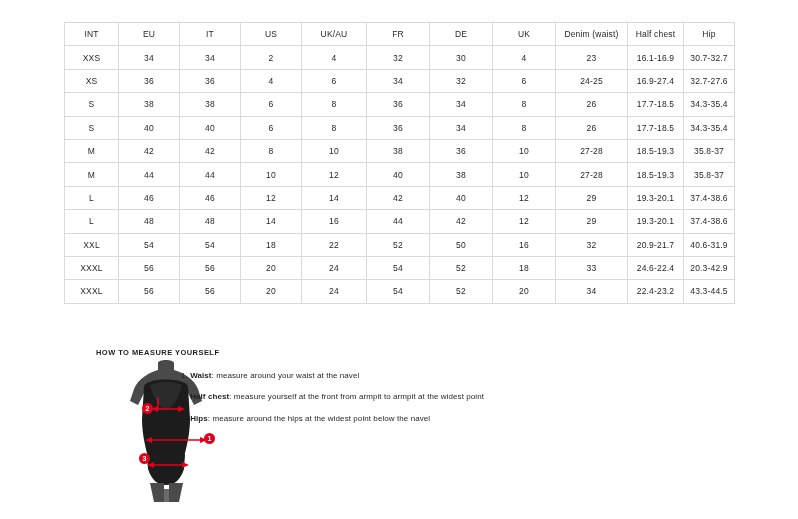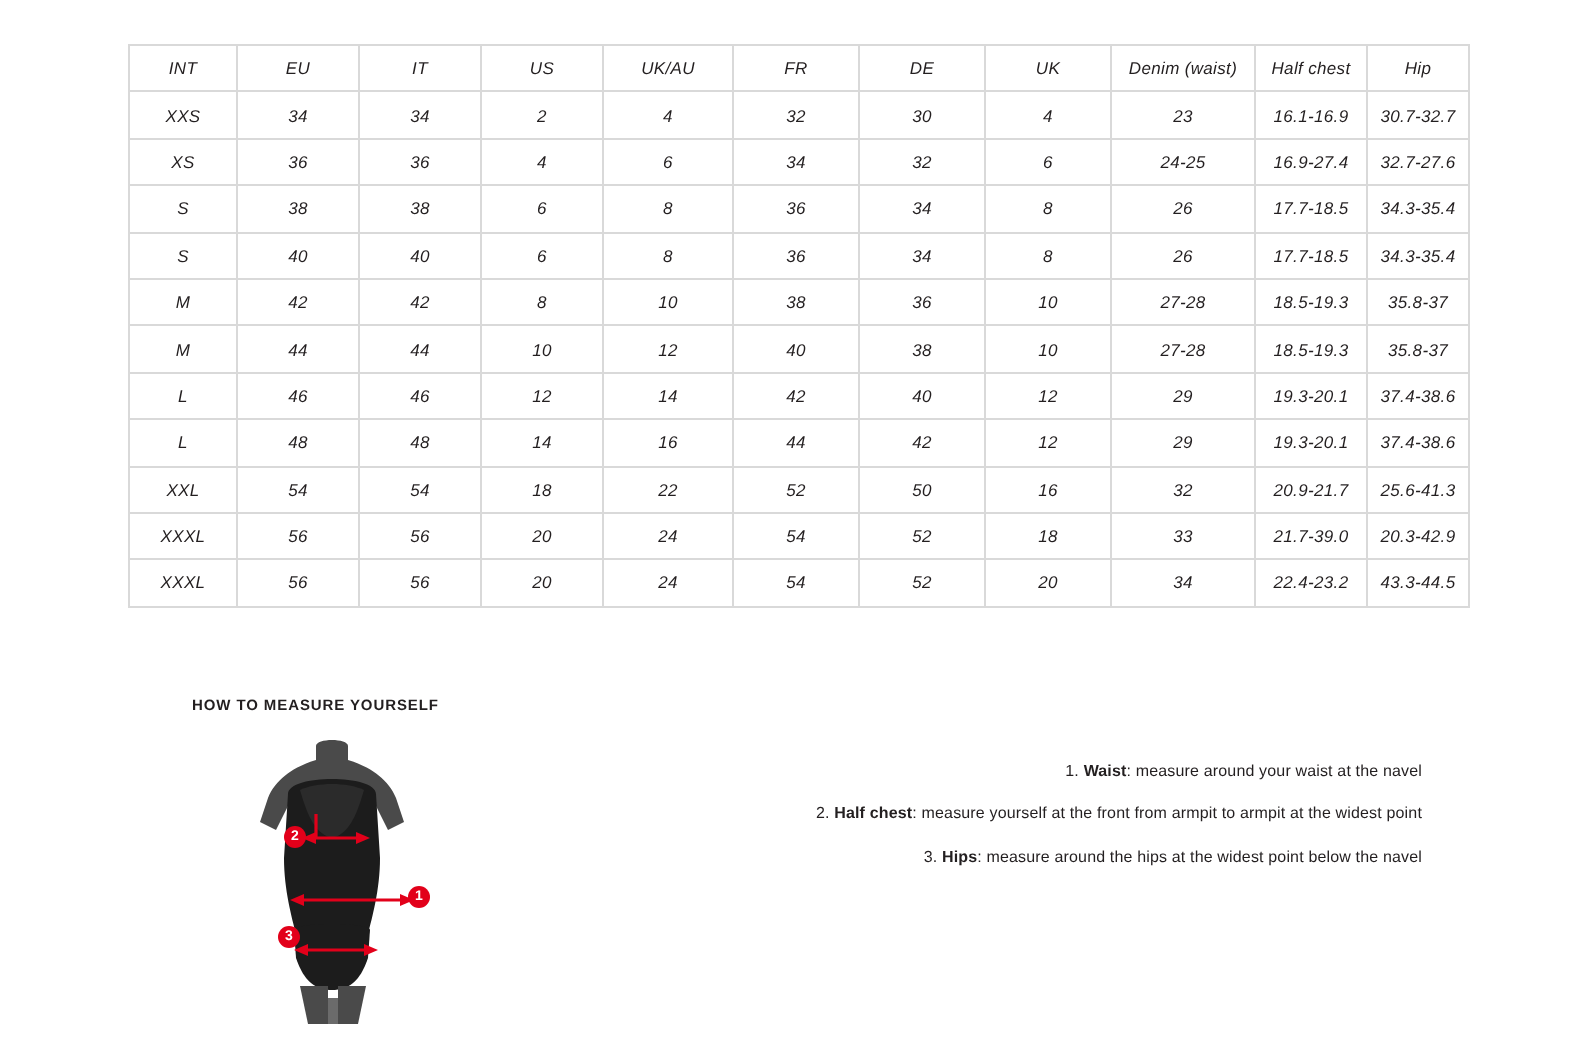--- a/index.html
+++ b/index.html
@@ -21,21 +21,20 @@
     top: 0;
     width: 798px;
     height: 519px;
   }
   
   .size-table-wrap {
     position: absolute;
     left: 64px;
     top: 22px;
     width: 670px;
-    font-style: italic;
   }
   table.size-table {
     border-collapse: collapse;
     width: 670px;
     table-layout: fixed;
   }
   table.size-table td, table.size-table th {
     border: 1px solid #d9d9d9;
     height: 22.4px;
     text-align: center;
@@ -67,40 +66,38 @@
     position: absolute;
     left: 64px;
     top: 348px;
     width: 680px;
   }
   .howto-title {
     font-size: 7.5px;
     font-weight: bold;
     letter-spacing: 0.06em;
     color: #231f20;
-    margin-bottom: 10px;
     padding-left: 32px;
   }
   .howto-body {
     position: relative;
     display: block;
   }
   .figure-area {
     position: absolute;
     left: 50px;
     top: 0px;
     width: 115px;
     height: 145px;
   }
   .notes {
     position: absolute;
     left: 117px;
     top: 14px;
     width: 530px;
-    text-align: right;
   }
   .note {
     font-size: 8px;
     line-height: 1.3;
     color: #231f20;
     margin-bottom: 11px;
     letter-spacing: 0.01em;
   }
   .note b { font-weight: bold; }
   .note .num { font-weight: normal; }
@@ -268,33 +265,33 @@
           <td>XXL</td>
           <td>54</td>
           <td>54</td>
           <td>18</td>
           <td>22</td>
           <td>52</td>
           <td>50</td>
           <td>16</td>
           <td>32</td>
           <td>20.9-21.7</td>
-          <td>25.6-41.3</td>
+          <td>40.6-31.9</td>
         </tr>
         <tr>
           <td>XXXL</td>
           <td>56</td>
           <td>56</td>
           <td>20</td>
           <td>24</td>
           <td>54</td>
           <td>52</td>
           <td>18</td>
           <td>33</td>
-          <td>21.7-39.0</td>
+          <td>24.6-22.4</td>
           <td>20.3-42.9</td>
         </tr>
         <tr>
           <td>XXXL</td>
           <td>56</td>
           <td>56</td>
           <td>20</td>
           <td>24</td>
           <td>54</td>
           <td>52</td>

